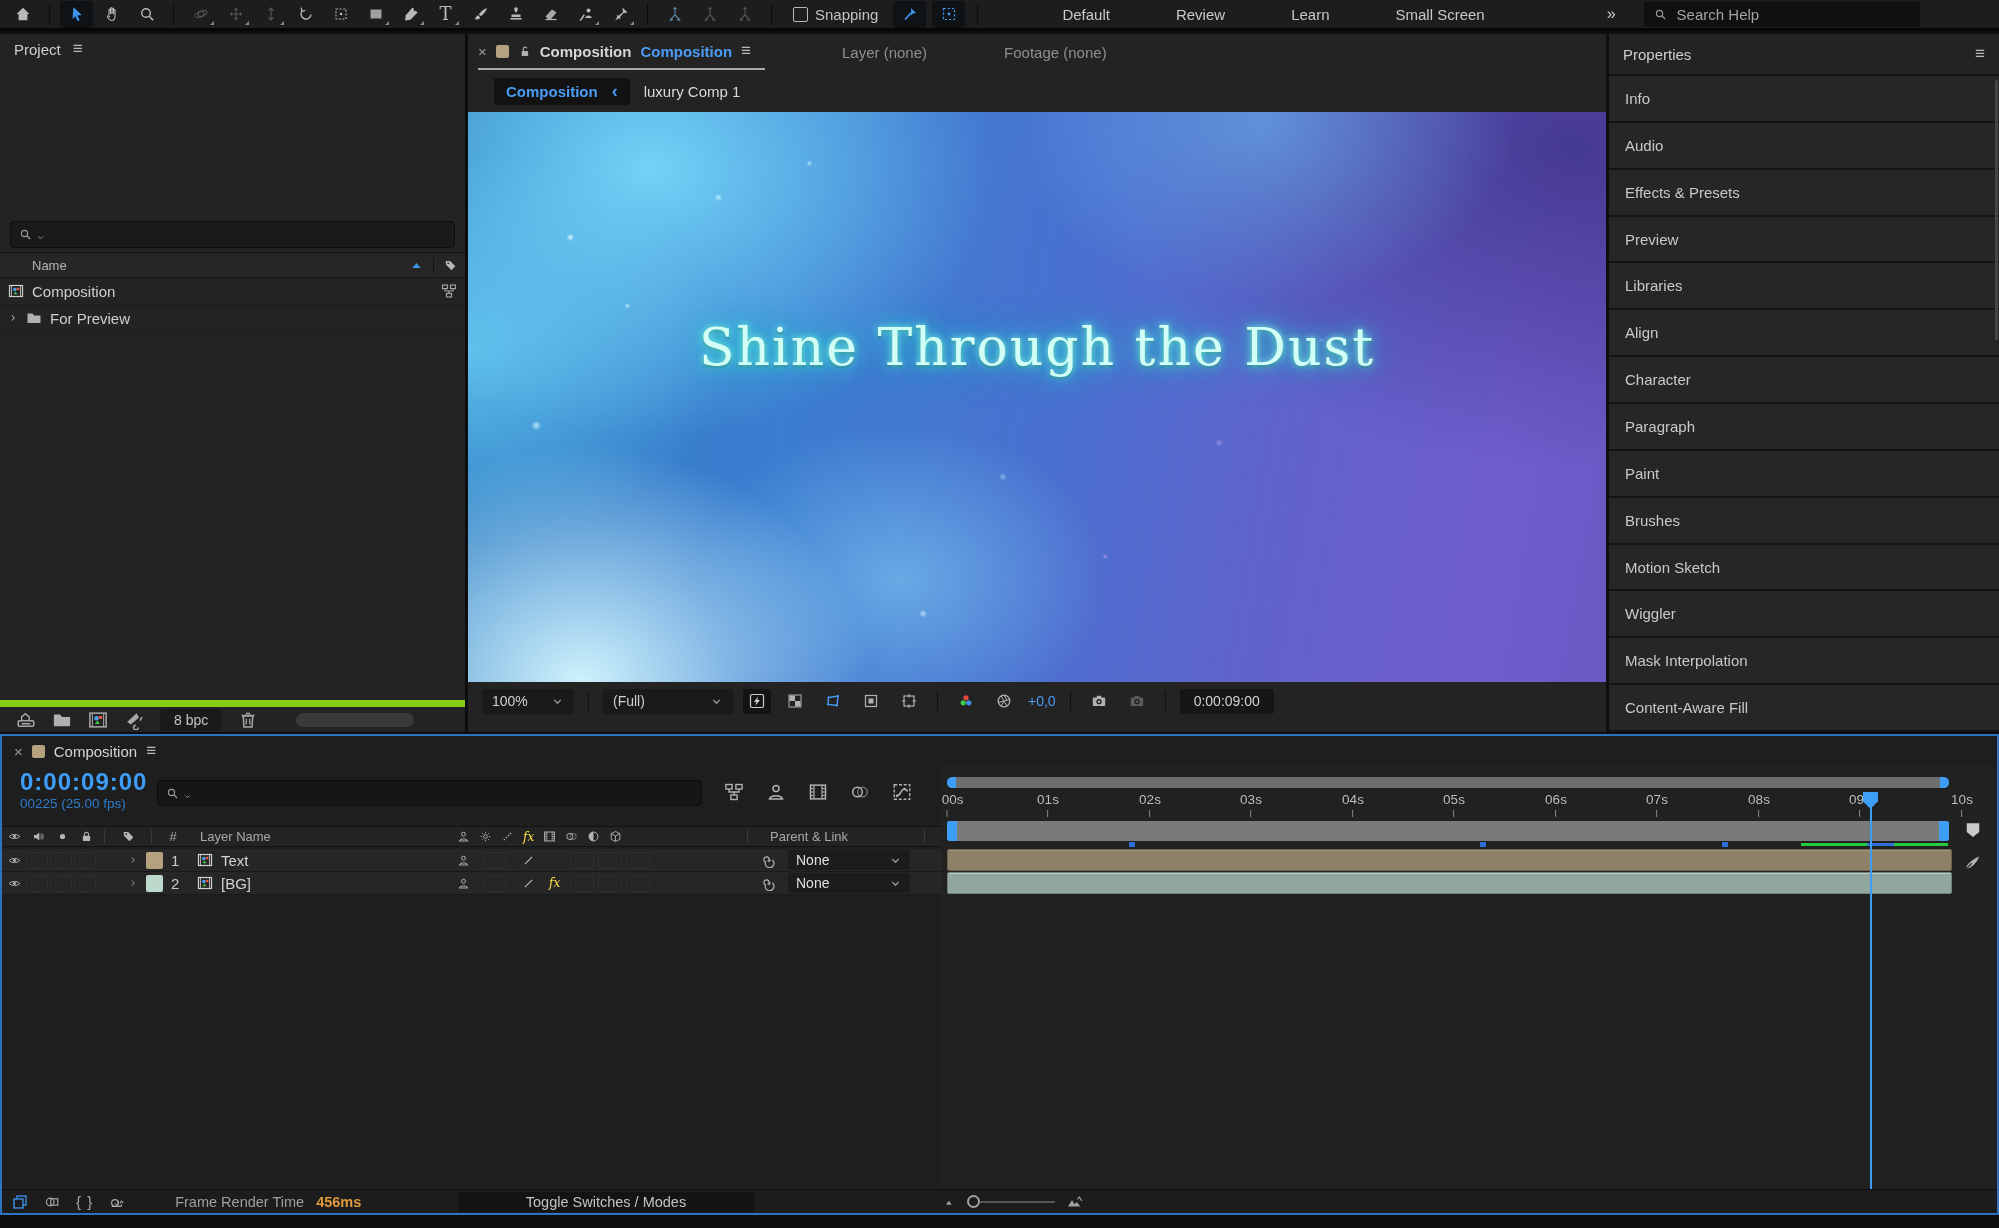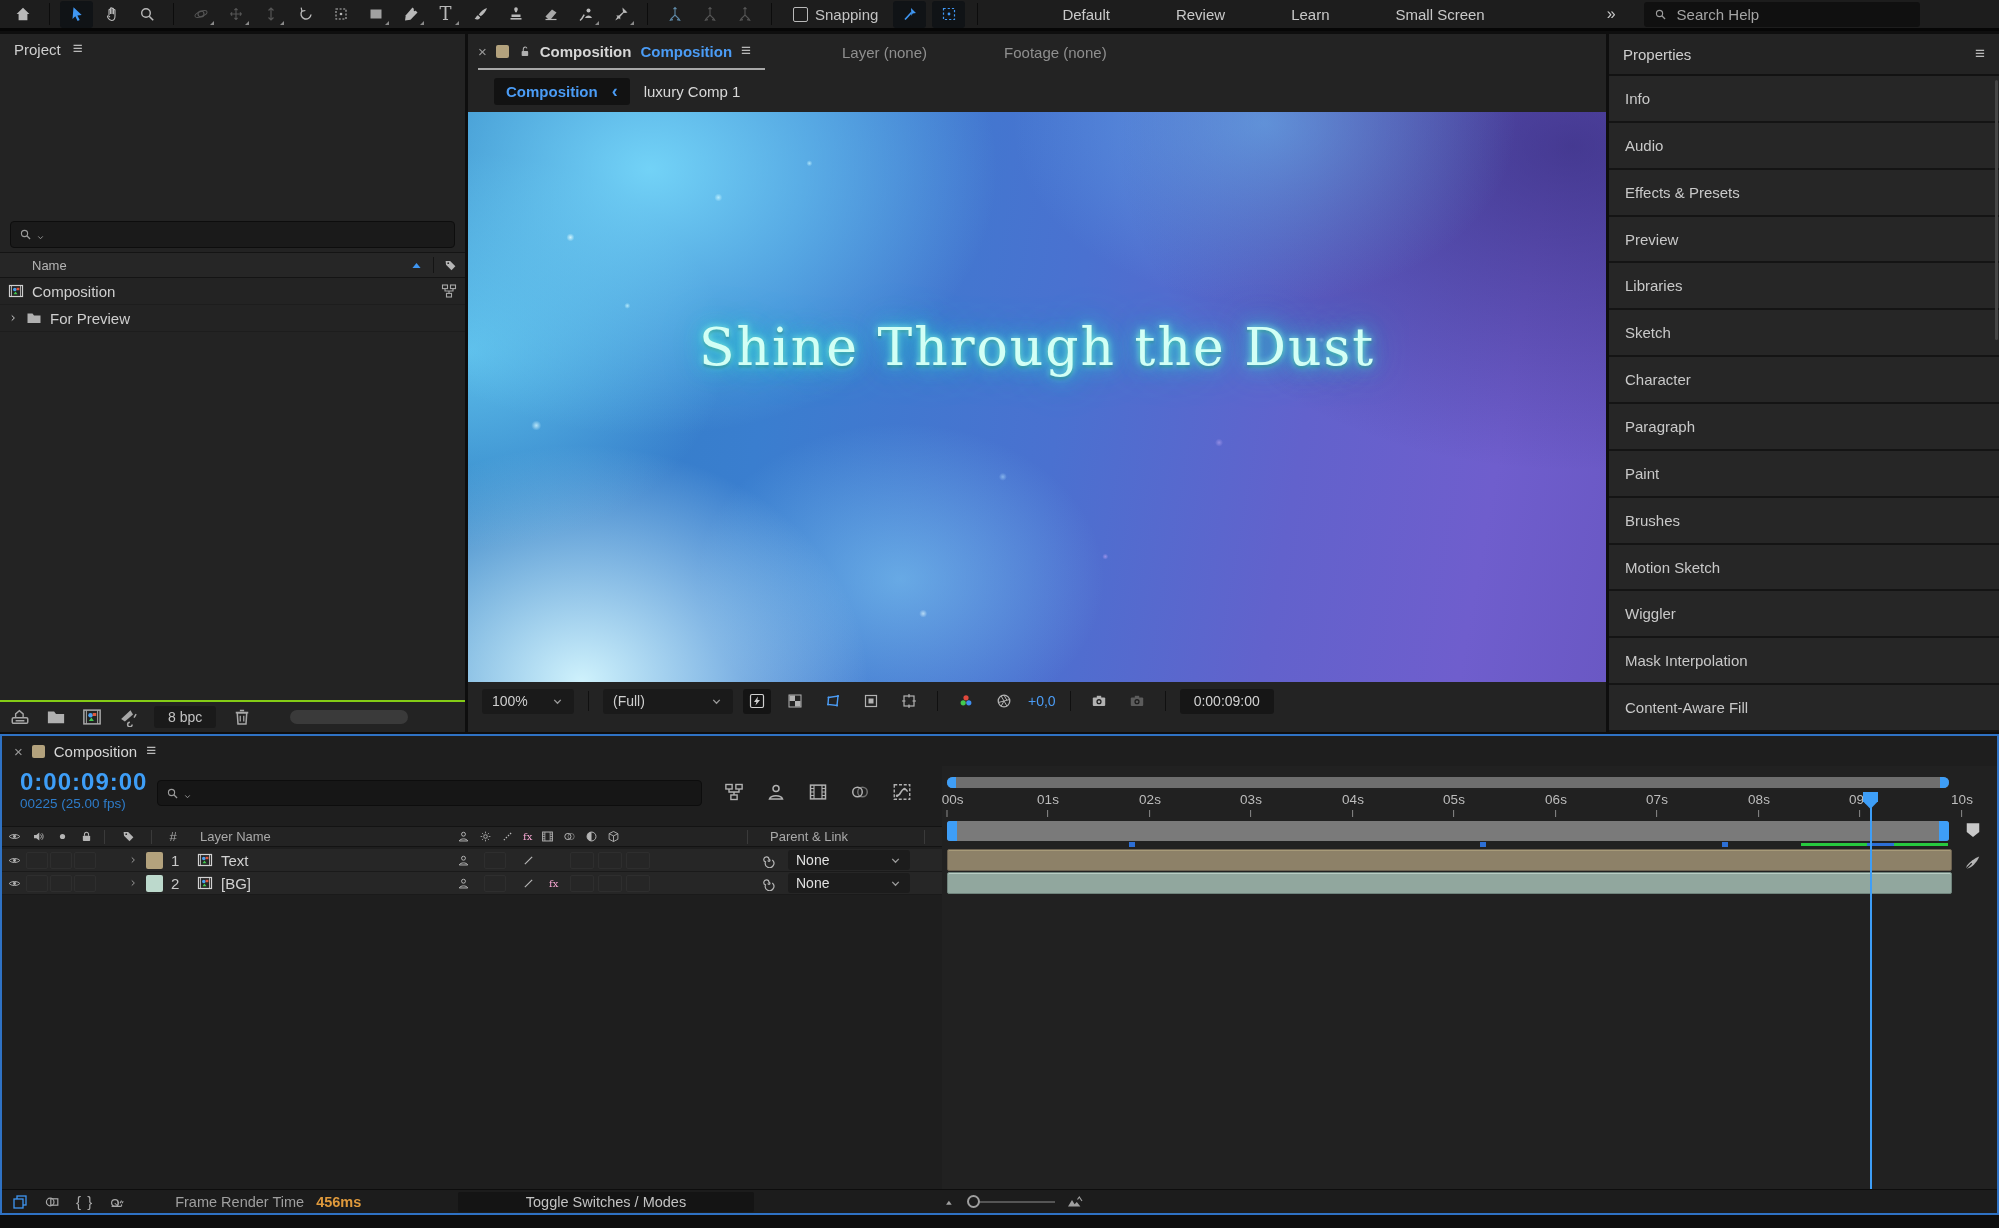--- a/index.html
+++ b/index.html
@@ -34,21 +34,21 @@
   
   #project{left:0;top:34px;width:465px;height:698px;display:flex;flex-direction:column}
   .proj-spacer{flex:1}
   .proj-search{margin:4px 10px;height:27px;background:#1a1a1a;border:1px solid #0d0d0d;border-radius:4px;display:flex;align-items:center;padding:0 8px;gap:4px;color:#9b9b9b}
   .proj-cols{height:26px;background:#262626;border-top:1px solid #141414;border-bottom:1px solid #141414;display:flex;align-items:center;color:#b5b5b5;font-size:13px;padding:0 8px}
   .proj-cols .nm{margin-left:24px}
   .proj-cols .sort{margin-left:auto;color:#3f96f2}
   .proj-cols .cs{width:1px;height:16px;background:#141414;margin:0 10px}
   .prow{height:27px;display:flex;align-items:center;gap:8px;padding:0 8px;color:#cfcfcf;font-size:15px;border-bottom:1px solid #1d1d1d}
   .prow .right{margin-left:auto;color:#a8a8a8}
-  .proj-foot{height:32px;border-top:2px solid #84cc16;display:flex;align-items:center;gap:16px;padding:0 10px;color:#a8a8a8}
+  .proj-foot{height:32px;border-top:7px solid #84cc16;display:flex;align-items:center;gap:16px;padding:0 16px;color:#a8a8a8}
   .bpc{background:#1a1a1a;border-radius:3px;height:22px;padding:0 14px;display:flex;align-items:center;font-size:14px;color:#c3c3c3}
   .hpill{width:118px;height:14px;border-radius:7px;background:#3a3a3a;margin-left:22px}
 
   
   #viewer{left:468px;top:34px;width:1138px;height:698px;display:flex;flex-direction:column}
   .vtabs{height:36px;display:flex;align-items:center;padding:0 10px;gap:9px;font-size:15px}
   .vtab-group{display:flex;align-items:center;gap:9px;height:100%;border-bottom:2px solid #a8a8a8;padding-right:14px}
   .chip{width:13px;height:13px;border-radius:2px;flex:none}
   .vtab-name{color:#d6d6d6;font-weight:bold}
   .vtab-name.blue{color:#4b9cf5}
@@ -104,21 +104,21 @@
   .tleft{position:absolute;left:0;top:0;width:940px;height:100%}
   .tc-big{position:absolute;left:18px;top:2px;color:#3e9ef7;font-size:24px;font-weight:bold;letter-spacing:1px}
   .tc-sub{position:absolute;left:18px;top:30px;color:#2e7cc9;font-size:13.5px}
   .tsearch{position:absolute;left:155px;top:14px;width:545px;height:26px;background:#161616;border:1px solid #0d0d0d;border-radius:4px;display:flex;align-items:center;gap:4px;padding:0 8px;color:#9b9b9b}
   .tbtns{position:absolute;left:722px;top:16px;display:flex;gap:22px;color:#b2b2b2}
   .thead{position:absolute;left:0;top:60px;width:100%;height:21px;background:#232323;border-top:1px solid #131313;border-bottom:1px solid #131313;display:flex;align-items:center;color:#a9a9a9;font-size:13px}
   .avcell{width:24px;display:flex;justify-content:center;color:#b5b5b5}
   .hsep{width:1px;height:14px;background:#3a3a3a;margin:0 6px}
   .lnlab{margin-left:12px}
   .swgrp{position:absolute;left:455px;display:flex;gap:9px;align-items:center;color:#b5b5b5}
-  .fxg{font-family:"DejaVu Serif",serif;font-size:10px;color:#f9a8d4}
+  .fxg{font-family:"DejaVu Serif",serif;font-style:italic;font-size:12px;color:#fde047}
   .plsep{position:absolute;left:745px;width:1px;height:14px;background:#3a3a3a}
   .pllab{position:absolute;left:768px}
   .plsep2{position:absolute;left:922px;width:1px;height:14px;background:#3a3a3a}
   .trow{position:absolute;left:0;width:100%;height:23px;background:#262626;border-bottom:1px solid #1a1a1a;display:flex;align-items:center;font-size:15px;color:#d2d2d2}
   .trow .cellbox{width:22px;height:17px;border:1px solid #2e2e2e;border-radius:2px;margin-right:2px}
   .trow .chev{color:#9a9a9a;margin-left:30px}
   .trow .lchip{width:17px;height:17px;border-radius:2px;margin:0 8px 0 8px}
   .trow .lnum{width:26px;color:#c9c9c9}
   .trow .nm{margin-left:8px}
   .rsw{position:absolute;left:455px;display:flex;align-items:center;gap:14px;color:#b5b5b5}
@@ -707,21 +707,21 @@
   <div id="props" class="panel">
     <div class="phead">
       <span>Properties</span>
       <span class="menu-g">≡</span>
     </div>
     <div class="pitem">Info</div>
     <div class="pitem">Audio</div>
     <div class="pitem">Effects &amp; Presets</div>
     <div class="pitem">Preview</div>
     <div class="pitem">Libraries</div>
-    <div class="pitem">Sketch</div>
+    <div class="pitem">Align</div>
     <div class="pitem">Character</div>
     <div class="pitem">Paragraph</div>
     <div class="pitem">Paint</div>
     <div class="pitem">Brushes</div>
     <div class="pitem">Motion Sketch</div>
     <div class="pitem">Wiggler</div>
     <div class="pitem">Mask Interpolation</div>
     <div class="pitem">Content-Aware Fill</div>
     <div class="pscroll"></div>
   </div>

